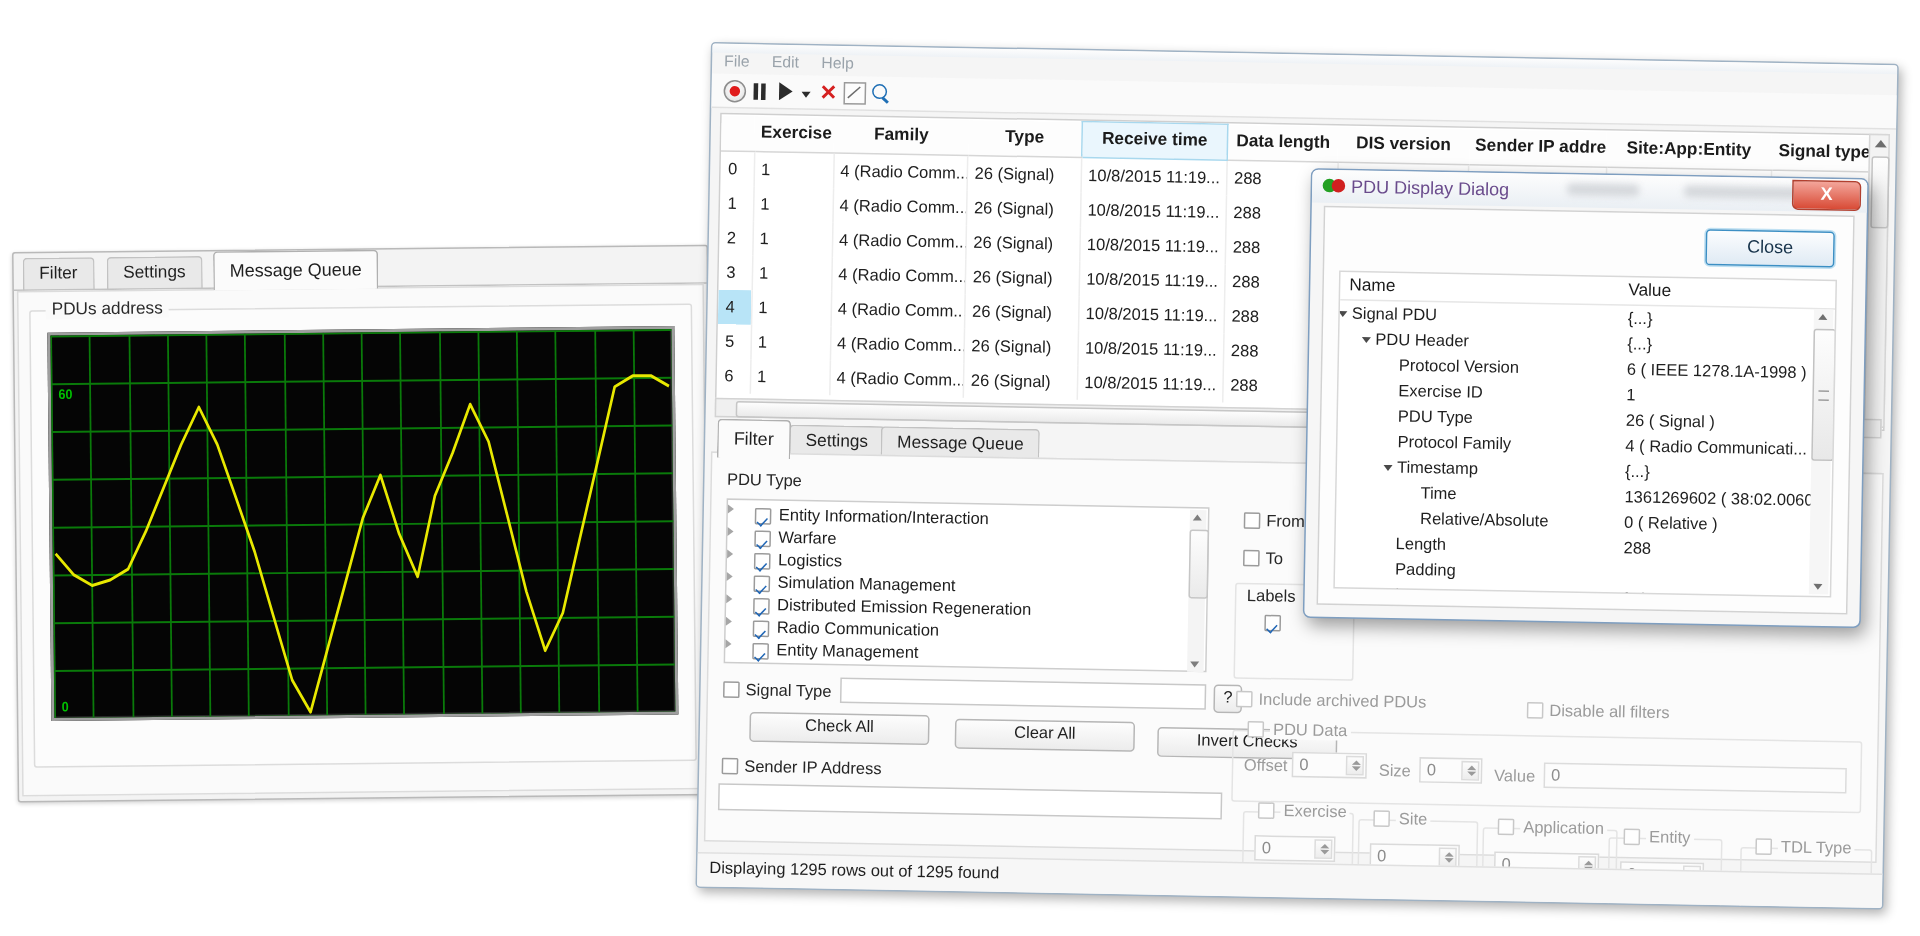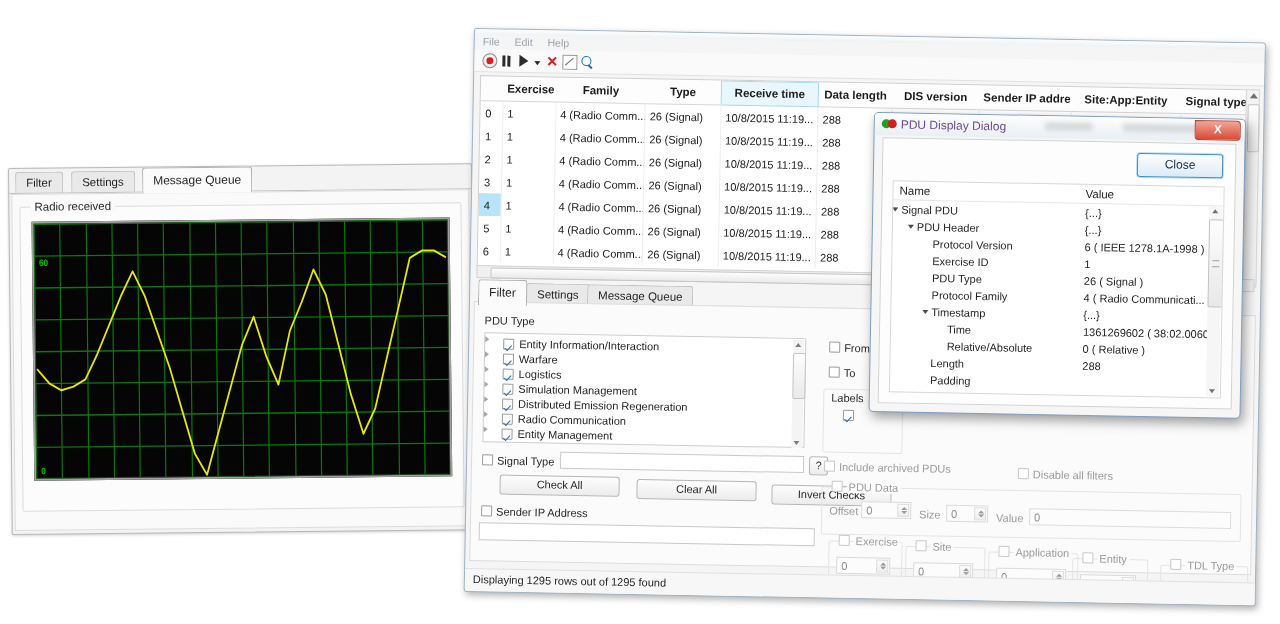--- a/index.html
+++ b/index.html
@@ -190,21 +190,21 @@
 
 <div id="chart-window">
   <div class="tabstrip">
     <div class="tab" style="left:6px;">Filter</div>
     <div class="tab" style="left:62px;">Settings</div>
     <div class="tab active" style="left:133px;">Message Queue</div>
   </div>
   <div class="tabbase"></div>
   <div class="panel-body">
     <div class="groupbox">
-      <div class="group-title">Radio received</div>
+      <div class="group-title">PDUs address</div>
       <div class="plot-frame">
         <svg id="plot-svg" viewBox="0 0 420 232" preserveAspectRatio="none">
             <line x1="0.5" x2="0.5" y1="0" y2="232" stroke="#0a7a0a" stroke-width="1.2"></line>
             <line x1="26.5" x2="26.5" y1="0" y2="232" stroke="#0a7a0a" stroke-width="1.2"></line>
             <line x1="53.5" x2="53.5" y1="0" y2="232" stroke="#0a7a0a" stroke-width="1.2"></line>
             <line x1="79.5" x2="79.5" y1="0" y2="232" stroke="#0a7a0a" stroke-width="1.2"></line>
             <line x1="105.5" x2="105.5" y1="0" y2="232" stroke="#0a7a0a" stroke-width="1.2"></line>
             <line x1="131.5" x2="131.5" y1="0" y2="232" stroke="#0a7a0a" stroke-width="1.2"></line>
             <line x1="158.5" x2="158.5" y1="0" y2="232" stroke="#0a7a0a" stroke-width="1.2"></line>
             <line x1="184.5" x2="184.5" y1="0" y2="232" stroke="#0a7a0a" stroke-width="1.2"></line>

